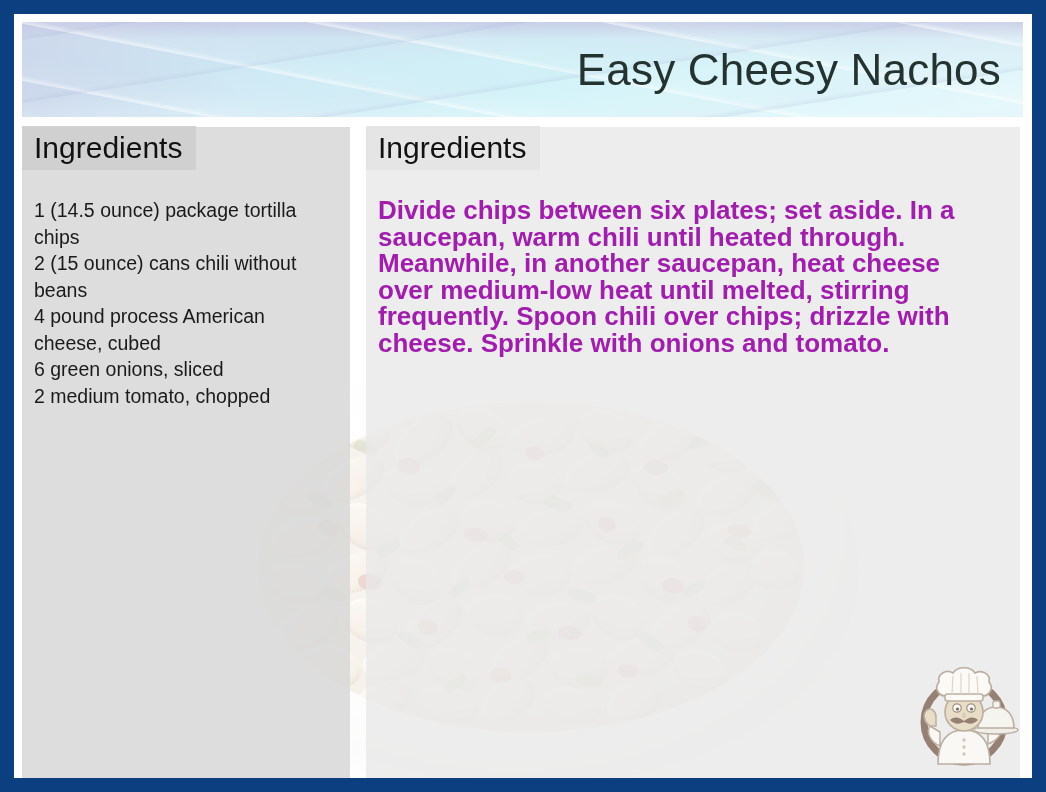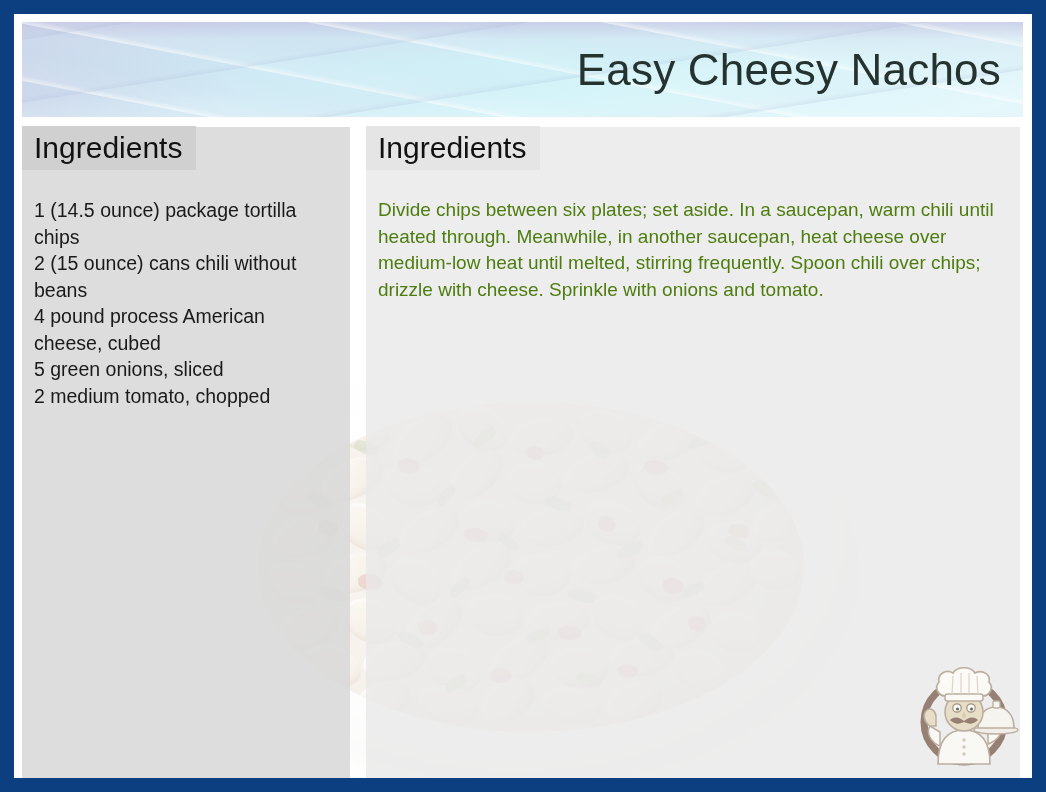--- a/index.html
+++ b/index.html
@@ -195,24 +195,25 @@
     right: 8px;
     padding: 26px 12px 0 12px;
     box-sizing: border-box;
   }
   .ingredient-line {
     font-size: 19.5px;
     line-height: 26.5px;
     color: #1a1a1a;
   }
   .directions-text {
-    font-size: 19px;
+    font-size: 26px;
     line-height: 26.5px;
-    color: #4d7c0f;
+    color: #a21caf;
     padding-right: 4px;
+    font-weight: bold;
   }
 
   
   .chef-logo {
     position: absolute;
     right: 12px;
     bottom: 6px;
     width: 112px;
     height: 112px;
     z-index: 4;
@@ -331,21 +332,21 @@
     </div>
 
     <div class="panels">
 
       <section class="panel panel-ingredients">
         <div class="panel-tab">Ingredients</div>
         <div class="panel-body">
           <div class="ingredient-line">1 (14.5 ounce) package tortilla chips</div>
           <div class="ingredient-line">2 (15 ounce) cans chili without beans</div>
           <div class="ingredient-line">4 pound process American cheese, cubed</div>
-          <div class="ingredient-line">5 green onions, sliced</div>
+          <div class="ingredient-line">6 green onions, sliced</div>
           <div class="ingredient-line">2 medium tomato, chopped</div>
         </div>
       </section>
 
       <section class="panel panel-directions">
         <div class="panel-tab">Ingredients</div>
         <div class="panel-body">
           <p class="directions-text" style="margin:0;">Divide chips between six plates; set aside. In a saucepan, warm chili until heated through. Meanwhile, in another saucepan, heat cheese over medium-low heat until melted, stirring frequently. Spoon chili over chips; drizzle with cheese. Sprinkle with onions and tomato.</p>
         </div>
       </section>

